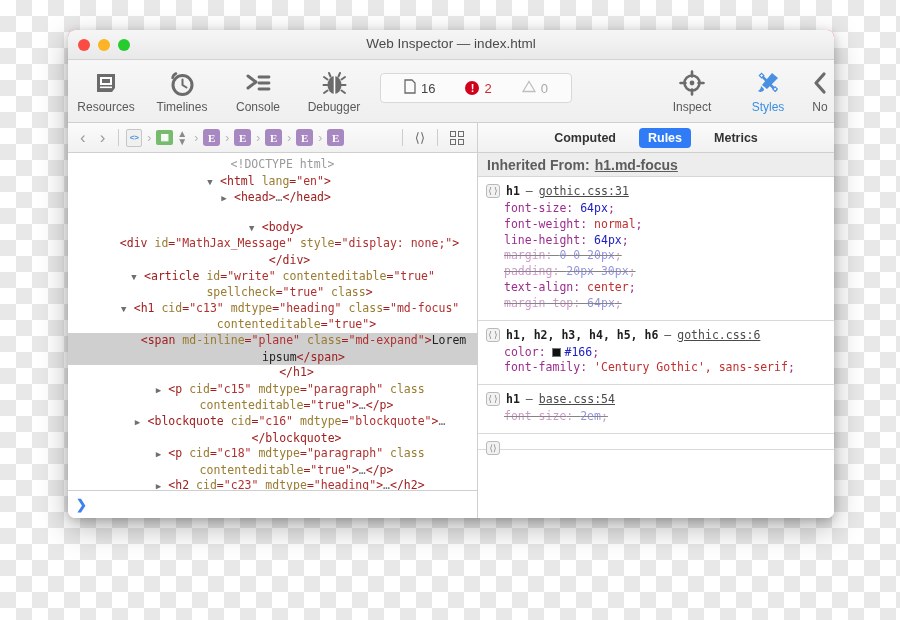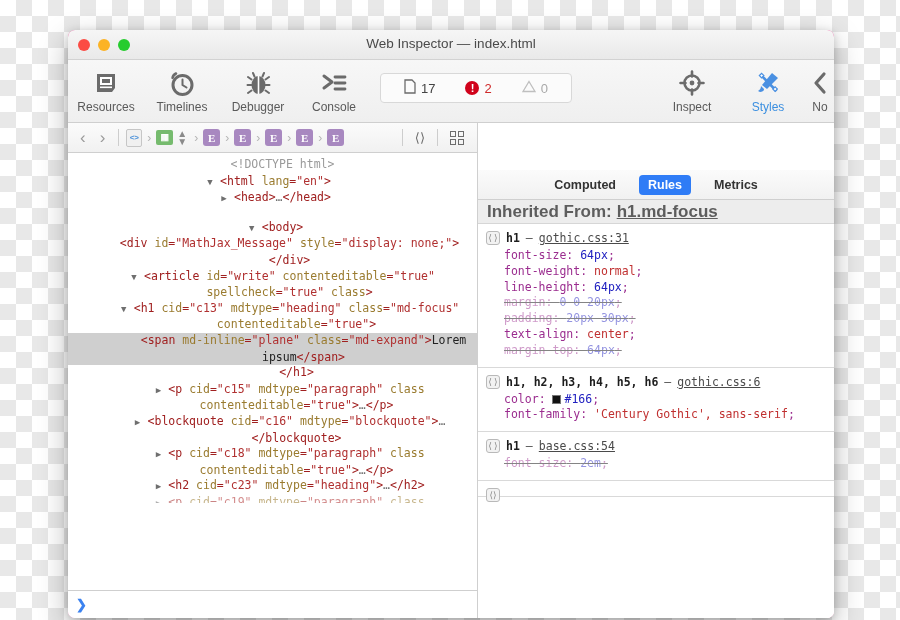--- a/index.html
+++ b/index.html
@@ -18,21 +18,21 @@
       linear-gradient(45deg, #e8e8e8 25%, transparent 25%, transparent 75%, #e8e8e8 75%),
       linear-gradient(45deg, #e8e8e8 25%, transparent 25%, transparent 75%, #e8e8e8 75%);
     background-size: 32px 32px;
     background-position: 0 0, 16px 16px;
     background-color: #ffffff;
   }
 
   #window {
     position: absolute;
     left: 68px; top: 30px;
-    width: 766px; height: 588px;
+    width: 766px; height: 488px;
     background: #ec4899;
     border-radius: 7px;
     box-shadow: 0 10px 30px rgba(0,0,0,0.28), 0 2px 8px rgba(0,0,0,0.18);
     overflow: hidden;
     display: flex;
     flex-direction: column;
   }
 
   
   .titlebar {
@@ -203,33 +203,32 @@
   .prompt-chev { color: #3b82f0; font-size: 13px; font-weight: bold; }
 
   
   .tabbar {
     height: 30px;
     background: linear-gradient(#fbfbfb,#f1f1f1);
     border-bottom: 1px solid #cfcfcf;
     display: flex; align-items: center; justify-content: center;
     gap: 14px;
     flex: 0 0 auto;
-    margin-top: 47px;
   }
   .tab { font-size: 12.5px; color: #333; padding: 3px 9px; border-radius: 4px; font-weight: bold; }
   .tab.active { background: #2f7cf6; color: #fff; }
 
   .inherited {
     height: 24px;
     background: #ededed;
     border-bottom: 1px solid #d6d6d6;
     display: flex; align-items: center;
     padding: 0 9px;
     gap: 5px;
-    font-size: 17px;
+    font-size: 14px;
     color: #5d5d5d;
     font-weight: bold;
     flex: 0 0 auto;
   }
   .inherited .link { text-decoration: underline; color: #5d5d5d; font-weight: bold; }
 
   .rules {
     flex: 1 1 auto;
     overflow: hidden;
     background: #fff;
@@ -306,47 +305,47 @@
             <path d="M13.5 9.5V15l4 2.5" stroke="#6b6b6b" stroke-width="2" fill="none" stroke-linecap="round"></path>
             <path d="M7 3.5c-2 1-3.2 2.6-3.4 4.4" stroke="#6b6b6b" stroke-width="2.6" fill="none" stroke-linecap="round"></path>
           </svg>
       </div>
       <div class="tb-label">Timelines</div>
     </div>
 
     <div class="tb-item">
       <div class="tb-icon">
         <svg width="27" height="27" viewBox="0 0 27 27">
+            <path d="M3 6l8 6-8 6" stroke="#6b6b6b" stroke-width="3" fill="none" stroke-linecap="round" stroke-linejoin="round"></path>
+            <path d="M14 7h10M14 13h10M14 19h10" stroke="#6b6b6b" stroke-width="2.8" stroke-linecap="round"></path>
+          </svg>
+      </div>
+      <div class="tb-label">Console</div>
+    </div>
+
+    <div class="tb-item">
+      <div class="tb-icon">
+        <svg width="27" height="27" viewBox="0 0 27 27">
             <ellipse cx="13.5" cy="15" rx="7" ry="9" fill="#6b6b6b"></ellipse>
             <path d="M13.5 6v18" stroke="#fff" stroke-width="1.6"></path>
             <path d="M6.5 9.5 3 7M6.5 15H2.5M6.5 20.5 3 23M20.5 9.5 24 7M20.5 15H24.5M20.5 20.5 24 23" stroke="#6b6b6b" stroke-width="2" stroke-linecap="round"></path>
             <path d="M9.5 6.5 8 3M17.5 6.5 19 3" stroke="#6b6b6b" stroke-width="2" stroke-linecap="round"></path>
           </svg>
       </div>
       <div class="tb-label">Debugger</div>
-    </div>
-
-    <div class="tb-item">
-      <div class="tb-icon">
-        <svg width="27" height="27" viewBox="0 0 27 27">
-            <path d="M3 6l8 6-8 6" stroke="#6b6b6b" stroke-width="3" fill="none" stroke-linecap="round" stroke-linejoin="round"></path>
-            <path d="M14 7h10M14 13h10M14 19h10" stroke="#6b6b6b" stroke-width="2.8" stroke-linecap="round"></path>
-          </svg>
-      </div>
-      <div class="tb-label">Console</div>
     </div>
 
     <div class="status-pill">
       <div class="pill-seg">
         <span>
           <svg width="12" height="15" viewBox="0 0 12 15">
               <path d="M1 1h7l3 3v10H1z" fill="none" stroke="#6b6b6b" stroke-width="1.3"></path>
             </svg>
         </span>
-        <span class="pill-num">17</span>
+        <span class="pill-num">16</span>
       </div>
       <div class="pill-seg">
         <span class="err-badge">!</span>
         <span class="pill-num err">2</span>
       </div>
       <div class="pill-seg">
         <span>
           <svg width="14" height="13" viewBox="0 0 14 13">
               <path d="M7 1.5 13 11.5H1z" fill="none" stroke="#bfbfbf" stroke-width="1.3"></path>
             </svg>

